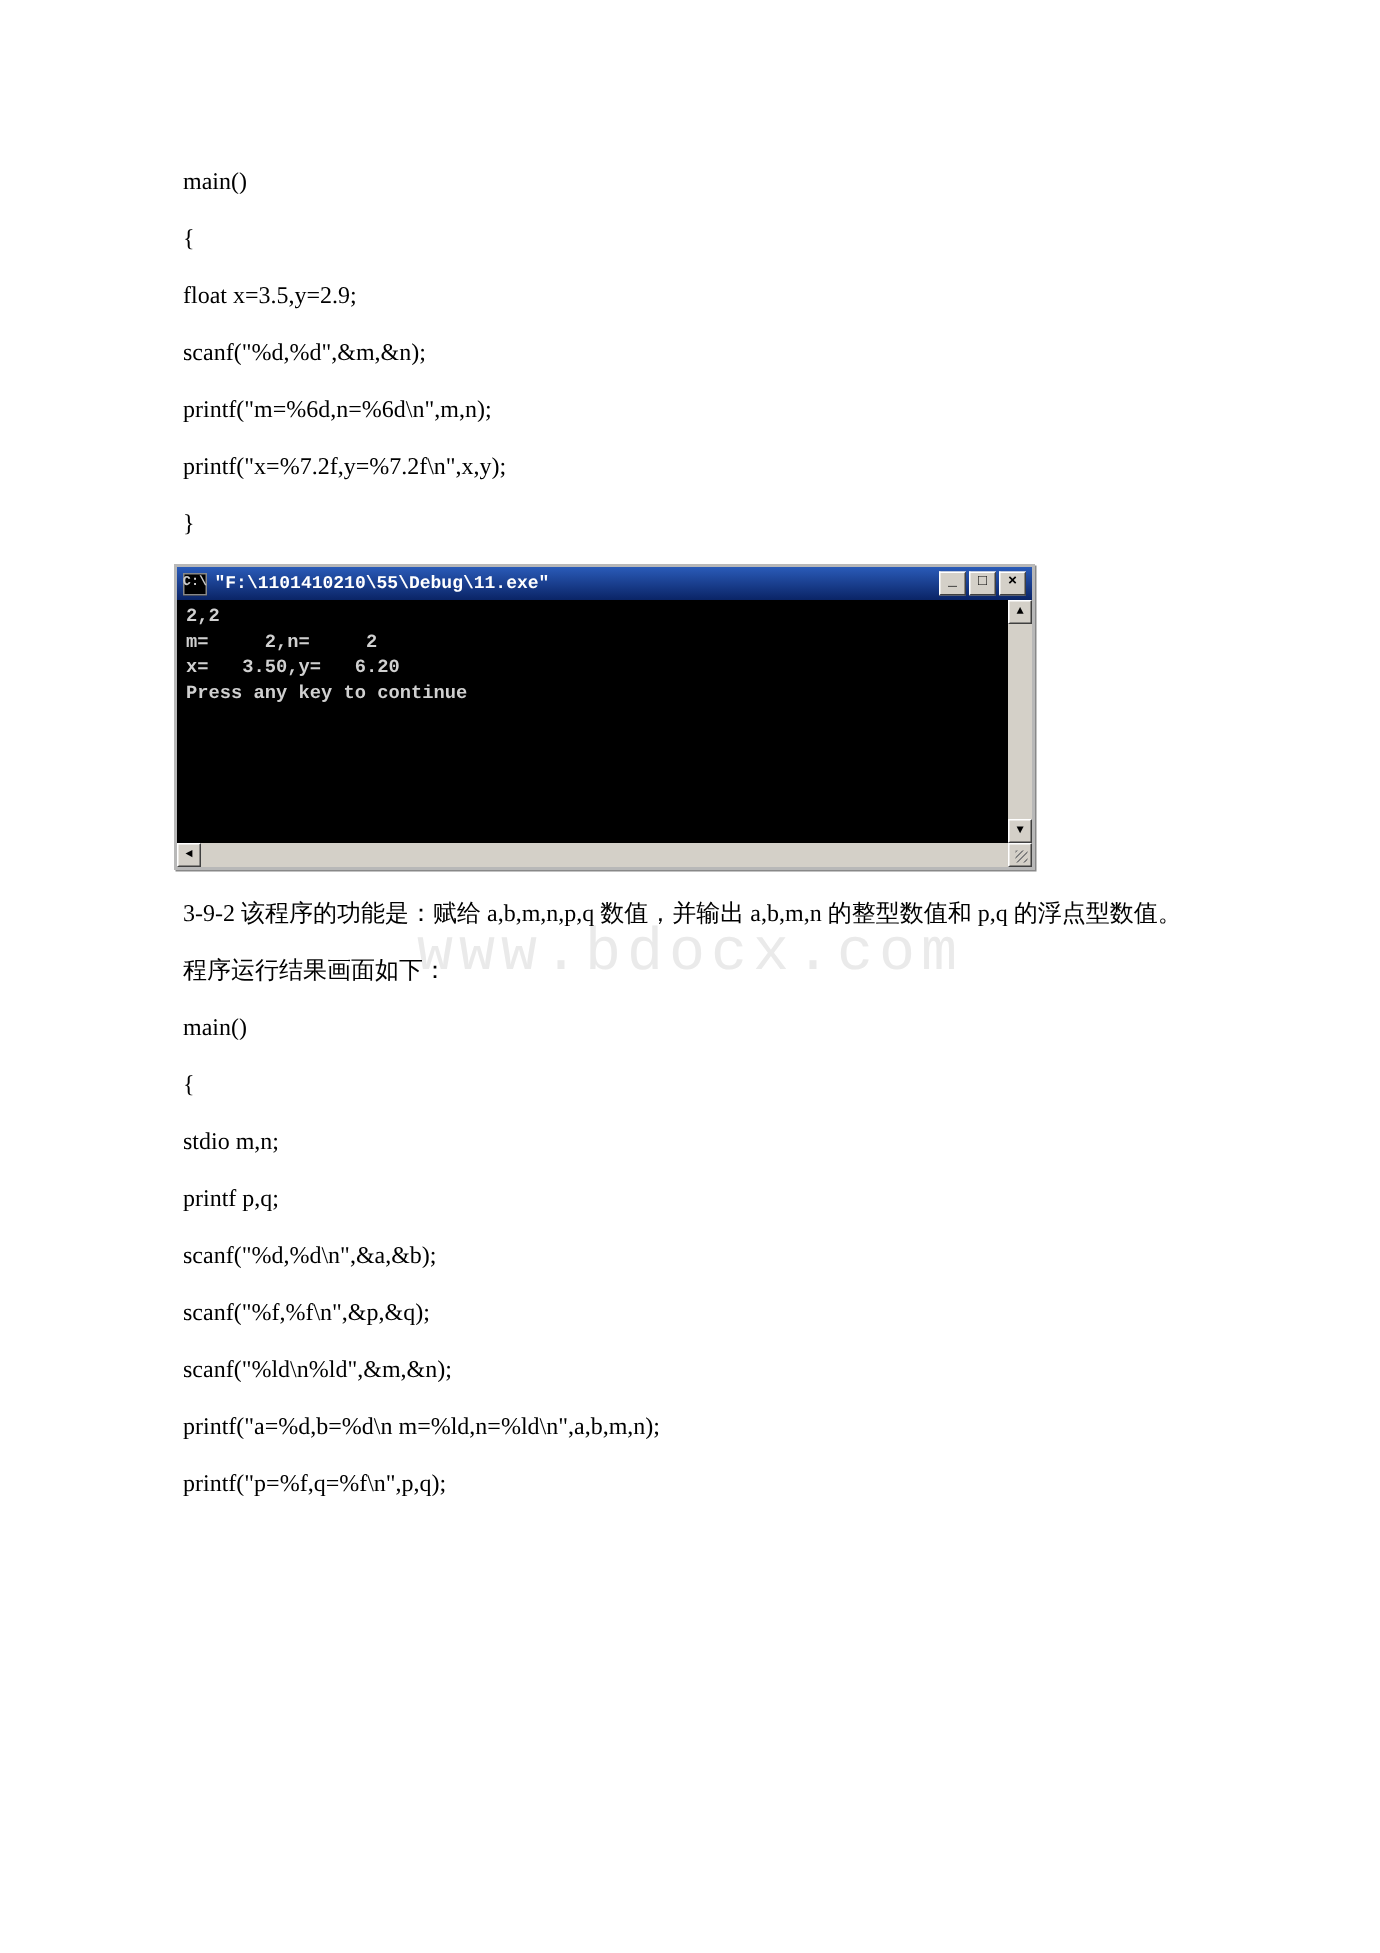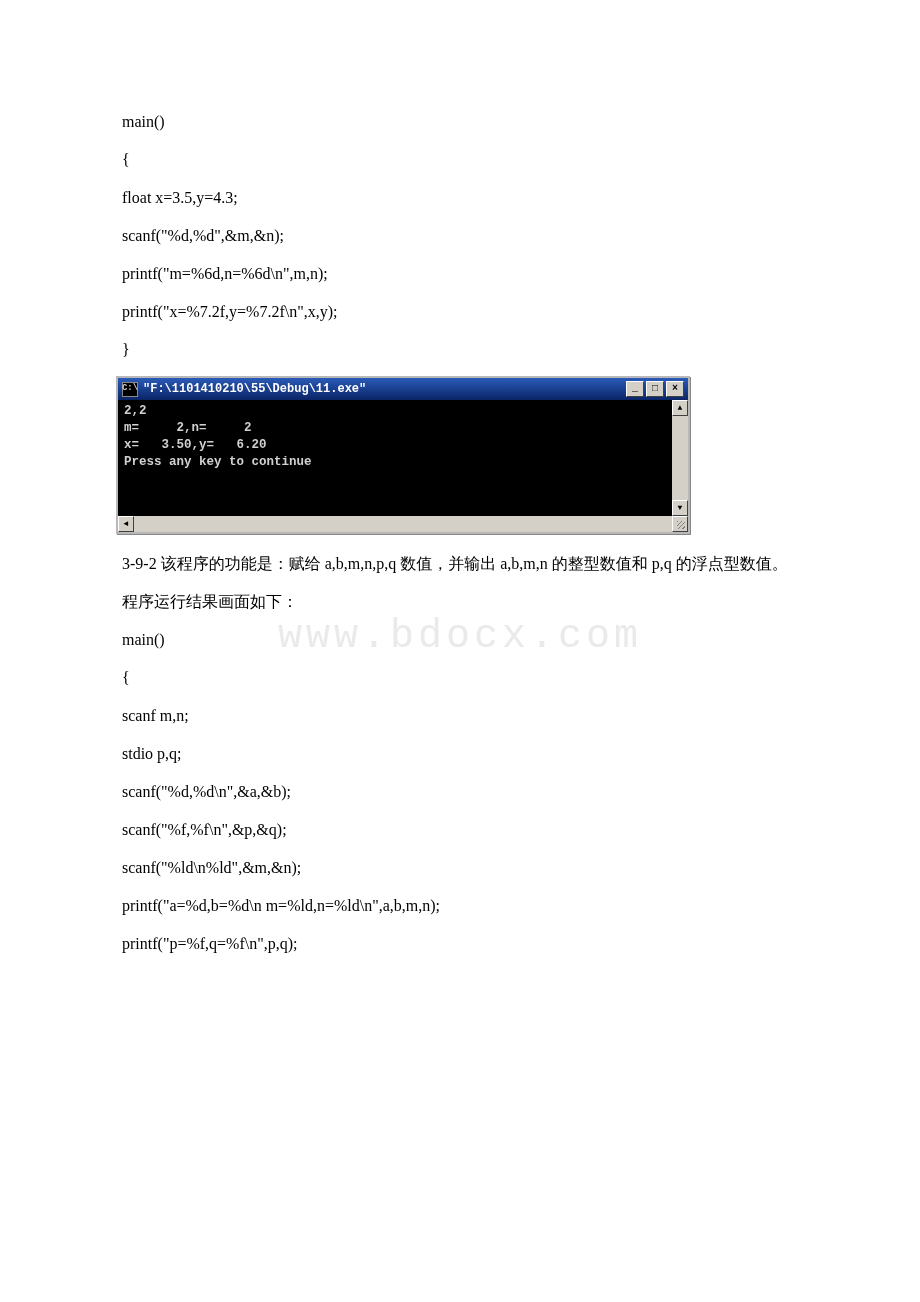--- a/index.html
+++ b/index.html
@@ -4,41 +4,41 @@
 <style>
 body{margin:0;background:#fff;font-family:"Times New Roman","SimSun",serif;font-size:16px;color:#000;line-height:1.5}
 .page{width:920px;min-height:1302px;padding:110px 90px 60px 90px;box-sizing:border-box;position:relative}
 .code-block p,.text-block p{margin:0 0 14px 0;text-indent:2em}
 .console{width:570px;margin:0 0 18px 2em;border:2px solid #b8b8b8;background:#000;font-family:"Courier New",monospace;font-size:13px;color:#e0e0e0;box-shadow:1px 1px 0 #888}
 .titlebar{height:22px;background:linear-gradient(#2a5bb8,#1a3f8f,#0a2466);display:flex;align-items:center;padding:0 4px}
 .tb-icon{width:14px;height:13px;background:#000;border:1px solid #888;margin-right:5px;display:flex;align-items:center;justify-content:center;font-size:9px;color:#ccc;font-weight:bold}
 .tb-title{color:#fff;font-weight:bold;font-size:12px;flex:1}
 .tb-btns{display:flex;gap:2px}
 .tb-btn{width:16px;height:14px;background:#d4d0c8;border:1px solid #fff;border-right-color:#404040;border-bottom-color:#404040;display:flex;align-items:center;justify-content:center;font-size:10px;color:#000;font-weight:bold;line-height:1}
-.console-body{position:relative;height:132px}
+.console-body{position:relative;height:178px}
 .console-text{padding:3px 6px;white-space:pre;color:#d0d0d0;font-weight:bold;font-size:12.5px;line-height:1.35}
 .vscroll{position:absolute;right:0;top:0;width:16px;height:calc(100% - 16px);background:#d4d0c8;display:flex;flex-direction:column;justify-content:space-between}
 .hscroll{position:absolute;left:0;bottom:0;right:0;height:16px;background:#d4d0c8;display:flex;justify-content:space-between}
 .sb-btn{width:16px;height:16px;background:#d4d0c8;border:1px solid #fff;border-right-color:#404040;border-bottom-color:#404040;box-sizing:border-box;display:flex;align-items:center;justify-content:center;font-size:8px;color:#000}
 .sizegrip{position:absolute;right:0;bottom:0;width:16px;height:16px;background:#d4d0c8;border:1px solid #fff;border-right-color:#404040;border-bottom-color:#404040;box-sizing:border-box}
 .sizegrip::after{content:"";position:absolute;right:2px;bottom:2px;width:8px;height:8px;background:repeating-linear-gradient(135deg,#808080 0 1px,transparent 1px 3px)}
 .watermark{position:absolute;left:50%;top:607px;transform:translateX(-50%);font-size:40px;color:#eaeaea;letter-spacing:4px;font-family:Liberation Mono, monospace;pointer-events:none;z-index:0}
 .content{position:relative;z-index:1}
 </style>
 </head>
 <body>
 
 <div class="page">
 <div class="watermark">www.bdocx.com</div>
 <div class="content">
 
 <div class="code-block">
 <p>main()</p>
 <p>{</p>
-<p> float x=3.5,y=4.3;</p>
+<p> float x=3.5,y=2.9;</p>
 <p> scanf("%d,%d",&amp;m,&amp;n);</p>
 <p> printf("m=%6d,n=%6d\n",m,n);</p>
 <p> printf("x=%7.2f,y=%7.2f\n",x,y);</p>
 <p>}</p>
 </div>
 
 <div class="console">
   <div class="titlebar">
     <div class="tb-icon">C:\</div>
     <div class="tb-title">"F:\1101410210\55\Debug\11.exe"</div>
@@ -66,22 +66,22 @@
 </div>
 
 <div class="text-block">
 <p><span>3-9-2 该程序的功能是：赋给 a,b,m,n,p,q 数值，并输出 a,b,m,n 的整型数值和 p,q 的浮点型数值。</span></p>
 <p>程序运行结果画面如下：</p>
 </div>
 
 <div class="code-block">
 <p>main()</p>
 <p>{</p>
-<p> scanf m,n;</p>
-<p> stdio p,q;</p>
+<p> stdio m,n;</p>
+<p> printf p,q;</p>
 <p> scanf("%d,%d\n",&amp;a,&amp;b);</p>
 <p> scanf("%f,%f\n",&amp;p,&amp;q);</p>
 <p> scanf("%ld\n%ld",&amp;m,&amp;n);</p>
 <p> printf("a=%d,b=%d\n m=%ld,n=%ld\n",a,b,m,n);</p>
 <p> printf("p=%f,q=%f\n",p,q);</p>
 </div>
 
 </div>
 </div>
 

